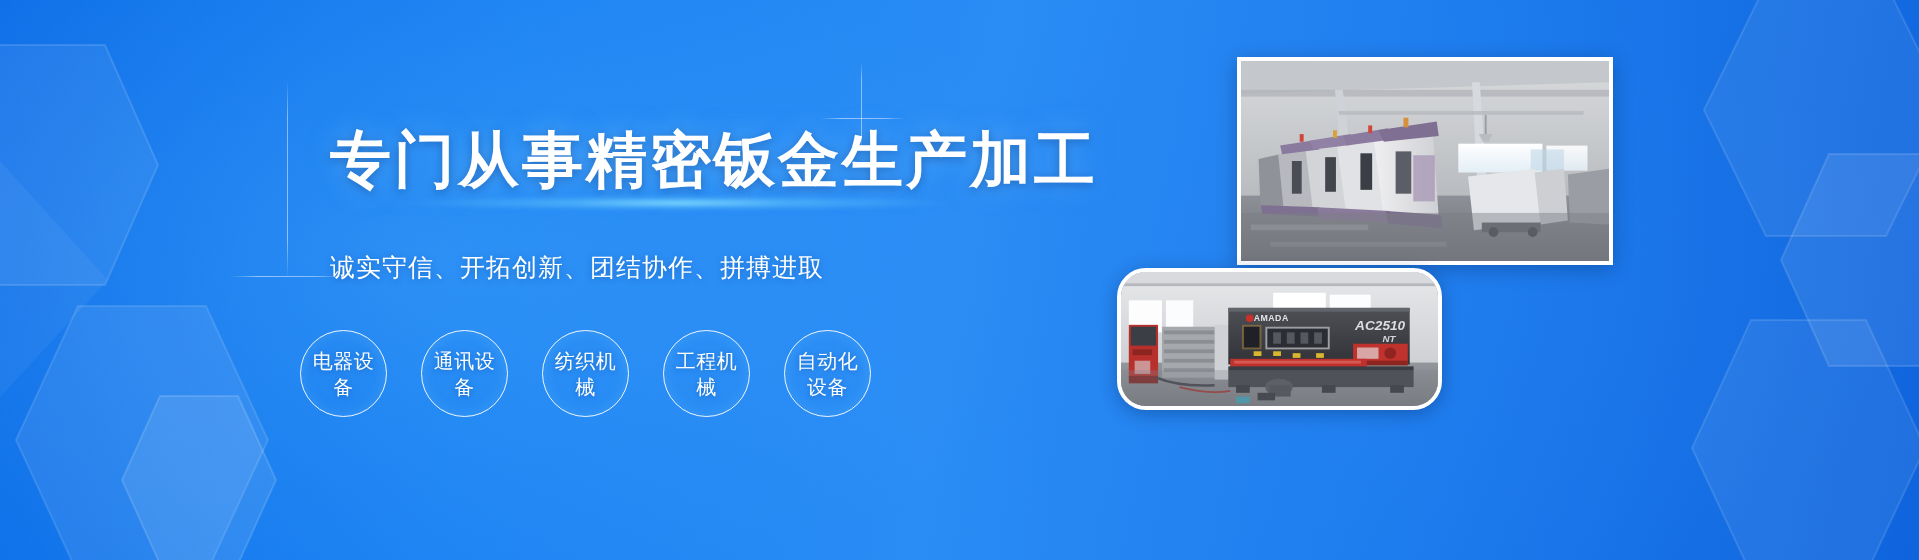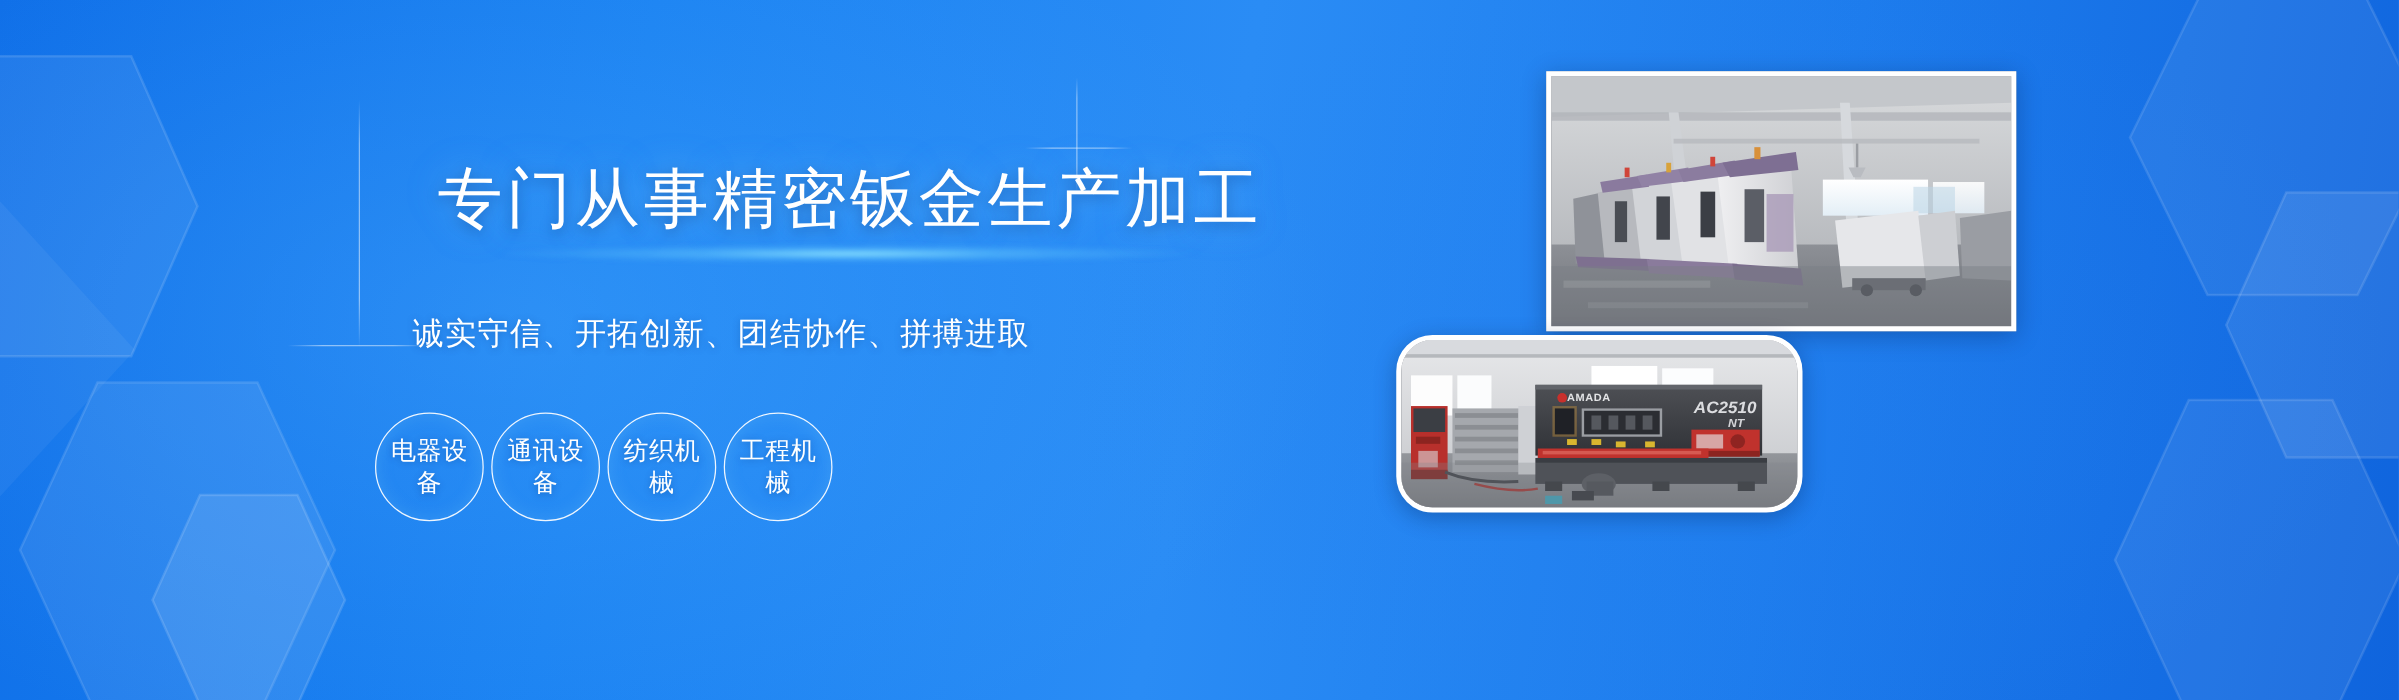--- a/index.html
+++ b/index.html
@@ -42,23 +42,23 @@
   .cross-h-2 { left: 820px; top: 118px; width: 86px; }
 
   .headline-wrap {
     position: absolute;
     left: 330px;
     top: 124px;
     width: 700px;
     text-align: center;
   }
   .headline {
-    font-size: 52px;
+    font-size: 61px;
     line-height: 72px;
-    font-weight: 400;
+    font-weight: 700;
     color: #ffffff;
     letter-spacing: 3px;
     white-space: nowrap;
     text-shadow:
       0 2px 10px rgba(0,40,110,0.40),
       0 0 26px rgba(120,200,255,0.55);
   }
   .headline-glow {
     position: absolute;
     left: 50%;
@@ -83,21 +83,21 @@
     white-space: nowrap;
     text-shadow: 0 1px 6px rgba(0,50,120,0.35);
   }
 
   
   .badges {
     position: absolute;
     left: 300px;
     top: 330px;
     display: flex;
-    gap: 6px;
+    gap: 34px;
   }
   .badge {
     width: 87px;
     height: 87px;
     border-radius: 50%;
     border: 1.4px solid rgba(255,255,255,0.92);
     display: flex;
     align-items: center;
     justify-content: center;
     text-align: center;
@@ -182,20 +182,26 @@
         <span>纺织机</span>
         <span>械</span>
       </div>
     </div>
     <div class="badge">
       <div>
         <span>工程机</span>
         <span>械</span>
       </div>
     </div>
+    <div class="badge">
+      <div>
+        <span>自动化</span>
+        <span>设备</span>
+      </div>
+    </div>
   </div>
 
   <div class="photo photo-top">
     <svg viewBox="0 0 376 208" preserveAspectRatio="none">
       <defs>
         <linearGradient id="ceil" x1="0" y1="0" x2="0" y2="1">
           <stop offset="0%" stop-color="#d9dbdd"></stop>
             <stop offset="100%" stop-color="#a9acb1"></stop>
         </linearGradient>
         <linearGradient id="flr" x1="0" y1="0" x2="0" y2="1">

